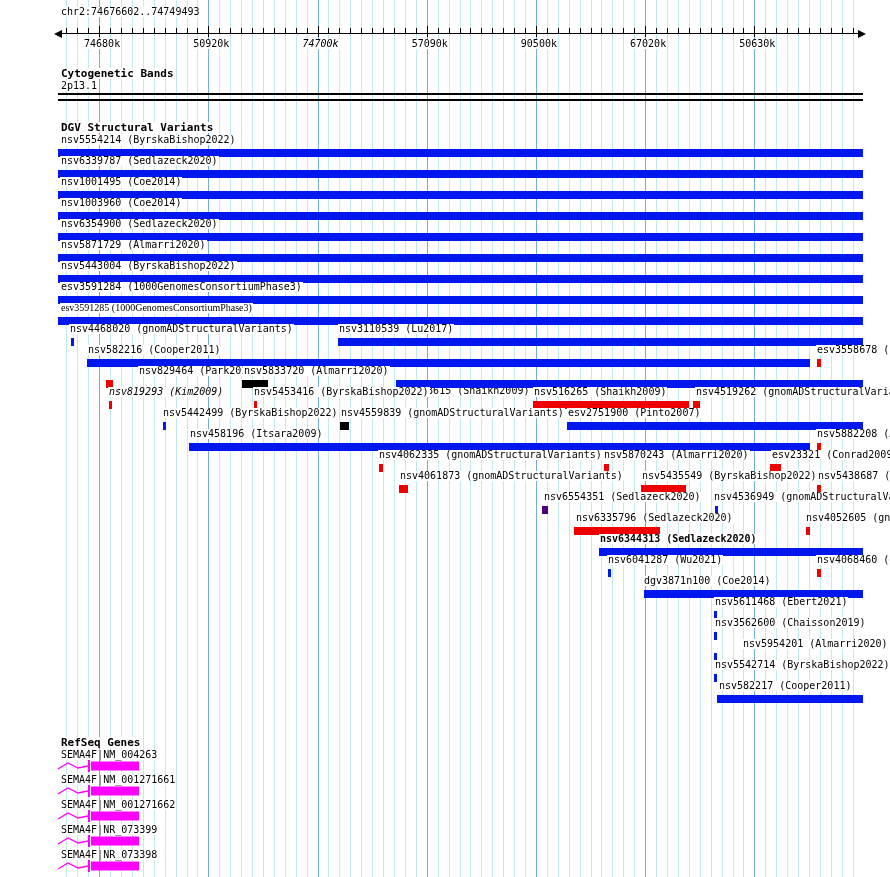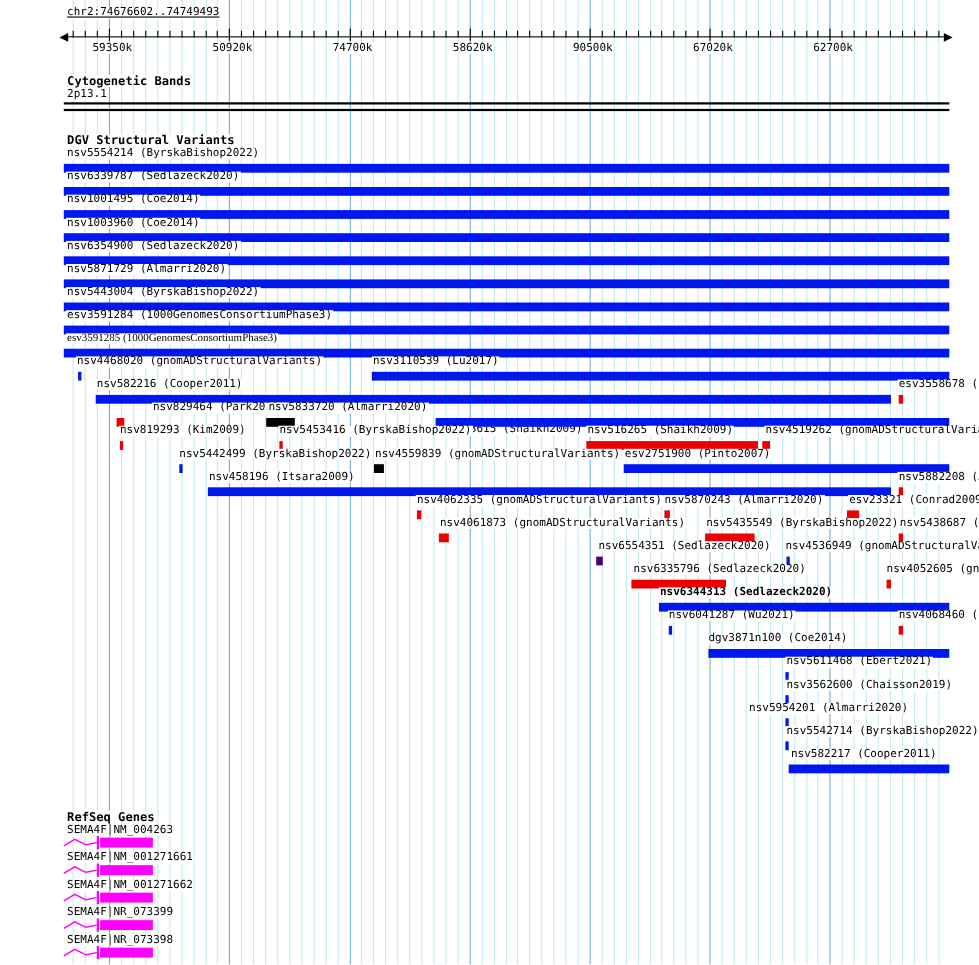--- a/index.html
+++ b/index.html
@@ -94,21 +94,21 @@
       <div class="grid-line" style="left: 765.3px; background: rgb(194, 235, 239);"></div>
       <div class="grid-line" style="left: 776.2px; background: rgb(194, 235, 239);"></div>
       <div class="grid-line" style="left: 787.1px; background: rgb(194, 235, 239);"></div>
       <div class="grid-line" style="left: 798px; background: rgb(194, 235, 239);"></div>
       <div class="grid-line" style="left: 808.9px; background: rgb(194, 235, 239);"></div>
       <div class="grid-line" style="left: 819.9px; background: rgb(194, 235, 239);"></div>
       <div class="grid-line" style="left: 830.8px; background: rgb(194, 235, 239);"></div>
       <div class="grid-line" style="left: 841.7px; background: rgb(194, 235, 239);"></div>
       <div class="grid-line" style="left: 852.6px; background: rgb(194, 235, 239);"></div>
     </div>
-  <div class="txt" style="left:60px;top:7px;text-decoration:underline;">chr2:74676602..74749493</div>
+  <div class="txt" style="left:60px;top:7px;">chr2:74676602..74749493</div>
   <div id="ruler-layer">
       <div class="ruler-line" style="left: 62px; top: 33px; width: 796px;"></div>
       <div class="arrow left" style="left: 54px; top: 30px;"></div>
       <div class="arrow right" style="left: 858px; top: 30px;"></div>
       <div class="ruler-tick" style="left: 66.3px; top: 28px; height: 6px;"></div>
       <div class="ruler-tick" style="left: 77.3px; top: 28px; height: 6px;"></div>
       <div class="ruler-tick" style="left: 88.2px; top: 28px; height: 6px;"></div>
       <div class="ruler-tick" style="left: 99.1px; top: 26px; height: 11px;"></div>
       <div class="ruler-tick" style="left: 110px; top: 28px; height: 6px;"></div>
       <div class="ruler-tick" style="left: 120.9px; top: 28px; height: 6px;"></div>
@@ -172,27 +172,27 @@
       <div class="ruler-tick" style="left: 754.3px; top: 26px; height: 11px;"></div>
       <div class="ruler-tick" style="left: 765.3px; top: 28px; height: 6px;"></div>
       <div class="ruler-tick" style="left: 776.2px; top: 28px; height: 6px;"></div>
       <div class="ruler-tick" style="left: 787.1px; top: 28px; height: 6px;"></div>
       <div class="ruler-tick" style="left: 798px; top: 28px; height: 6px;"></div>
       <div class="ruler-tick" style="left: 808.9px; top: 28px; height: 6px;"></div>
       <div class="ruler-tick" style="left: 819.9px; top: 28px; height: 6px;"></div>
       <div class="ruler-tick" style="left: 830.8px; top: 28px; height: 6px;"></div>
       <div class="ruler-tick" style="left: 841.7px; top: 28px; height: 6px;"></div>
       <div class="ruler-tick" style="left: 852.6px; top: 28px; height: 6px;"></div>
-      <div class="tick-label" style="left: 102.1px; top: 39px;">59350k</div>
+      <div class="tick-label" style="left: 102.1px; top: 39px;">74680k</div>
       <div class="tick-label" style="left: 211.3px; top: 39px;">50920k</div>
-      <div class="tick-label" style="left: 320.5px; top: 39px;">74700k</div>
-      <div class="tick-label" style="left: 429.7px; top: 39px;">58620k</div>
+      <div class="tick-label" style="left: 320.5px; top: 39px; font-style: italic;">74700k</div>
+      <div class="tick-label" style="left: 429.7px; top: 39px;">57090k</div>
       <div class="tick-label" style="left: 538.9px; top: 39px;">90500k</div>
       <div class="tick-label" style="left: 648.1px; top: 39px;">67020k</div>
-      <div class="tick-label" style="left: 757.3px; top: 39px;">62700k</div>
+      <div class="tick-label" style="left: 757.3px; top: 39px;">50630k</div>
     </div>
   <div class="txt bold" style="left:60px;top:68px;">Cytogenetic Bands</div>
   <div class="txt" style="left:60px;top:81px;">2p13.1</div>
   <div class="band" style="left:58px;top:93px;width:805px;height:4px;"></div>
   <div class="txt bold" style="left:60px;top:122px;">DGV Structural Variants</div>
   <div id="dgv-layer">
       <div class="txt" style="left: 60px; top: 135px;">nsv5554214 (ByrskaBishop2022)</div>
       <div class="glyph" style="left: 58px; top: 149px; width: 805px; height: 8px; background: rgb(0, 24, 238);"></div>
       <div class="txt" style="left: 60px; top: 156px;">nsv6339787 (Sedlazeck2020)</div>
       <div class="glyph" style="left: 58px; top: 170px; width: 805px; height: 8px; background: rgb(0, 24, 238);"></div>
@@ -217,21 +217,21 @@
       <div class="txt" style="left: 87px; top: 345px;">nsv582216 (Cooper2011)</div>
       <div class="glyph" style="left: 87px; top: 359px; width: 723px; height: 8px; background: rgb(0, 24, 238);"></div>
       <div class="txt" style="left: 816px; top: 345px;">esv3558678 (B</div>
       <div class="glyph" style="left: 817px; top: 359px; width: 4px; height: 8px; background: rgb(238, 0, 0);"></div>
       <div class="txt" style="left: 106px; top: 366px; margin-left: 32px;">nsv829464 (Park2010)</div>
       <div class="glyph" style="left: 106px; top: 380px; width: 7px; height: 8px; background: rgb(238, 0, 0);"></div>
       <div class="txt" style="left: 243px; top: 366px;">nsv5833720 (Almarri2020)</div>
       <div class="glyph" style="left: 242px; top: 380px; width: 26px; height: 8px; background: rgb(0, 0, 0);"></div>
       <div class="txt" style="left: 396px; top: 386px;">nsv518615 (Shaikh2009)</div>
       <div class="glyph" style="left: 396px; top: 380px; width: 467px; height: 8px; background: rgb(0, 24, 238);"></div>
-      <div class="txt" style="left: 108px; top: 387px;">nsv819293 (Kim2009)</div>
+      <div class="txt" style="left: 108px; top: 387px; font-style: italic;">nsv819293 (Kim2009)</div>
       <div class="glyph" style="left: 109px; top: 401px; width: 3px; height: 8px; background: rgb(238, 0, 0);"></div>
       <div class="txt" style="left: 253px; top: 387px;">nsv5453416 (ByrskaBishop2022)</div>
       <div class="glyph" style="left: 254px; top: 401px; width: 3px; height: 8px; background: rgb(238, 0, 0);"></div>
       <div class="txt" style="left: 533px; top: 387px;">nsv516265 (Shaikh2009)</div>
       <div class="glyph" style="left: 533px; top: 401px; width: 156px; height: 8px; background: rgb(238, 0, 0);"></div>
       <div class="txt" style="left: 695px; top: 387px;">nsv4519262 (gnomADStructuralVaria</div>
       <div class="glyph" style="left: 693px; top: 401px; width: 7px; height: 8px; background: rgb(238, 0, 0);"></div>
       <div class="txt" style="left: 162px; top: 408px;">nsv5442499 (ByrskaBishop2022)</div>
       <div class="glyph" style="left: 163px; top: 422px; width: 3px; height: 8px; background: rgb(0, 24, 238);"></div>
       <div class="txt" style="left: 340px; top: 408px;">nsv4559839 (gnomADStructuralVariants)</div>
@@ -267,21 +267,21 @@
       <div class="txt" style="left: 607px; top: 555px;">nsv6041287 (Wu2021)</div>
       <div class="glyph" style="left: 608px; top: 569px; width: 3px; height: 8px; background: rgb(0, 24, 238);"></div>
       <div class="txt" style="left: 816px; top: 555px;">nsv4068460 (g</div>
       <div class="glyph" style="left: 817px; top: 569px; width: 4px; height: 8px; background: rgb(238, 0, 0);"></div>
       <div class="txt" style="left: 643px; top: 576px;">dgv3871n100 (Coe2014)</div>
       <div class="glyph" style="left: 644px; top: 590px; width: 219px; height: 8px; background: rgb(0, 24, 238);"></div>
       <div class="txt" style="left: 714px; top: 597px;">nsv5611468 (Ebert2021)</div>
       <div class="glyph" style="left: 714px; top: 611px; width: 3px; height: 8px; background: rgb(0, 24, 238);"></div>
       <div class="txt" style="left: 714px; top: 618px;">nsv3562600 (Chaisson2019)</div>
       <div class="glyph" style="left: 714px; top: 632px; width: 3px; height: 8px; background: rgb(0, 24, 238);"></div>
-      <div class="txt" style="left: 680px; top: 639px;">nsv5954201 (Almarri2020)</div>
+      <div class="txt" style="left: 742px; top: 639px;">nsv5954201 (Almarri2020)</div>
       <div class="glyph" style="left: 714px; top: 653px; width: 3px; height: 8px; background: rgb(0, 24, 238);"></div>
       <div class="txt" style="left: 714px; top: 660px;">nsv5542714 (ByrskaBishop2022)</div>
       <div class="glyph" style="left: 714px; top: 674px; width: 3px; height: 8px; background: rgb(0, 24, 238);"></div>
       <div class="txt" style="left: 718px; top: 681px;">nsv582217 (Cooper2011)</div>
       <div class="glyph" style="left: 717px; top: 695px; width: 146px; height: 8px; background: rgb(0, 24, 238);"></div>
     </div>
   <div class="txt bold" style="left:60px;top:737px;">RefSeq Genes</div>
   <div id="refseq-layer">
       <div class="txt" style="left: 60px; top: 750px;">SEMA4F|NM_004263</div>
       <div class="gene-svg" style="left: 57px; top: 759px; width: 86px; height: 14px;"><svg width="86" height="14" viewBox="0 0 86 14" xmlns="http://www.w3.org/2000/svg">

